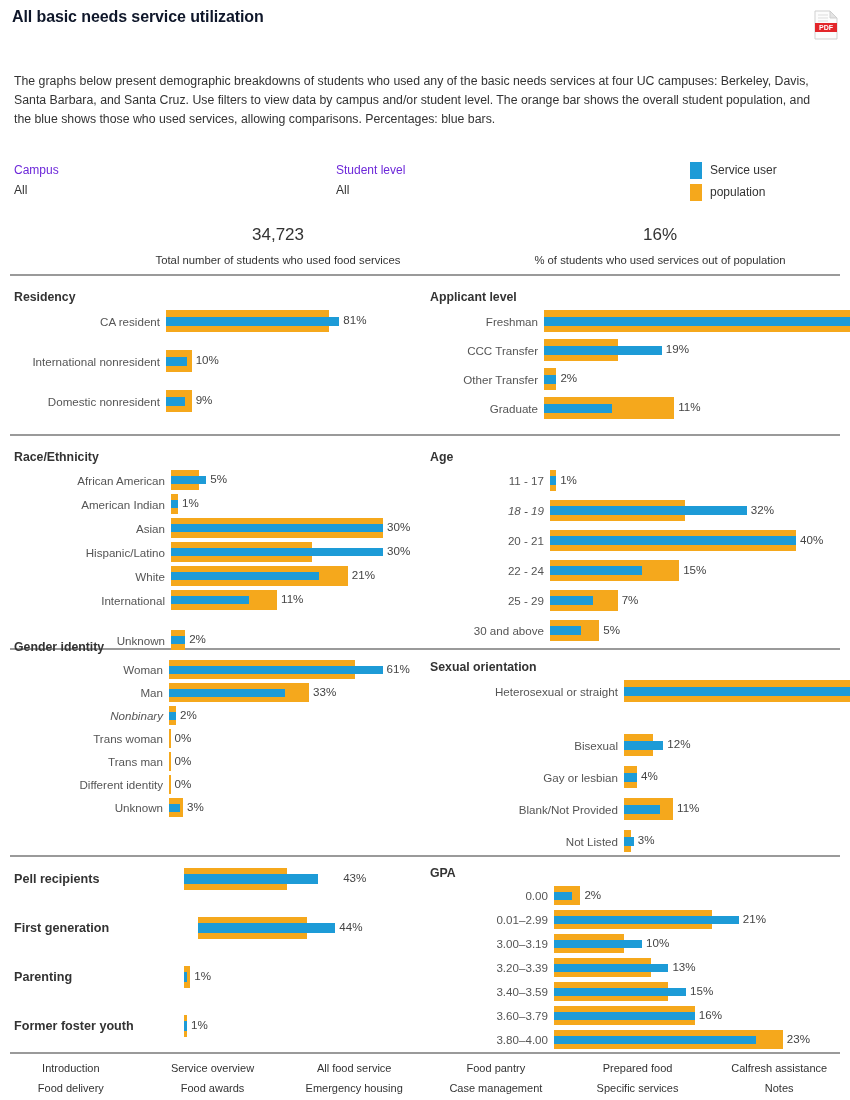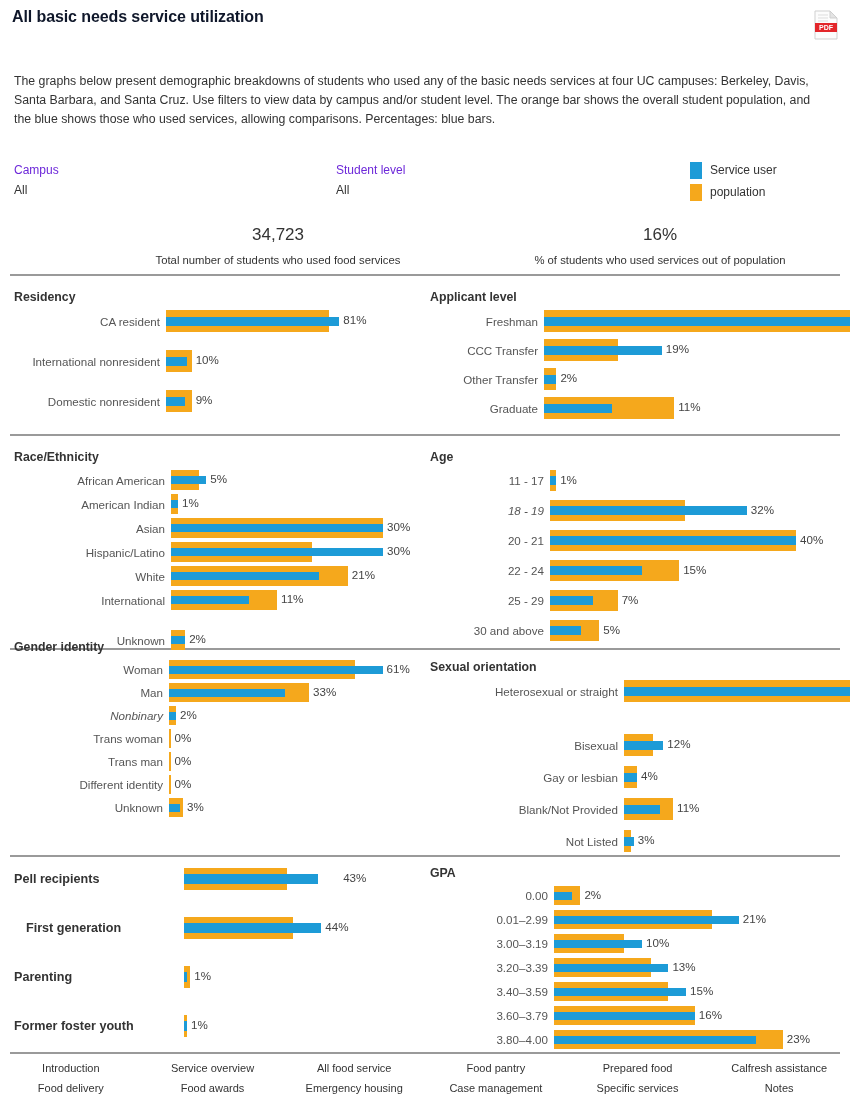--- a/index.html
+++ b/index.html
@@ -420,21 +420,21 @@
       <div class="rows">
         <div class="row leftlab" style="height:26px;margin-bottom:23px;">
           <div class="row-label" style="width:170px;">Pell recipients</div>
           <div class="bars" style="height:26px;">
             <div class="bar-orange" style="width:102.96000000000001px;height:22px;top:2px;"></div>
             <div class="bar-blue" style="width:134.16px;height:10px;top:8px;"></div>
             <div class="bar-value" style="left:138.16px;top:5px;margin-left:21px;">43%</div>
           </div>
         </div>
         <div class="row leftlab" style="height:26px;margin-bottom:23px;">
-          <div class="row-label" style="width:158px;margin-left:12px;">First generation</div>
+          <div class="row-label" style="width:184px;">First generation</div>
           <div class="bars" style="height:26px;">
             <div class="bar-orange" style="width:109.2px;height:22px;top:2px;"></div>
             <div class="bar-blue" style="width:137.28px;height:10px;top:8px;"></div>
             <div class="bar-value" style="left:141.28px;top:5px;">44%</div>
           </div>
         </div>
         <div class="row leftlab" style="height:26px;margin-bottom:23px;">
           <div class="row-label" style="width:170px;">Parenting</div>
           <div class="bars" style="height:26px;">
             <div class="bar-orange" style="width:6.24px;height:22px;top:2px;"></div>

